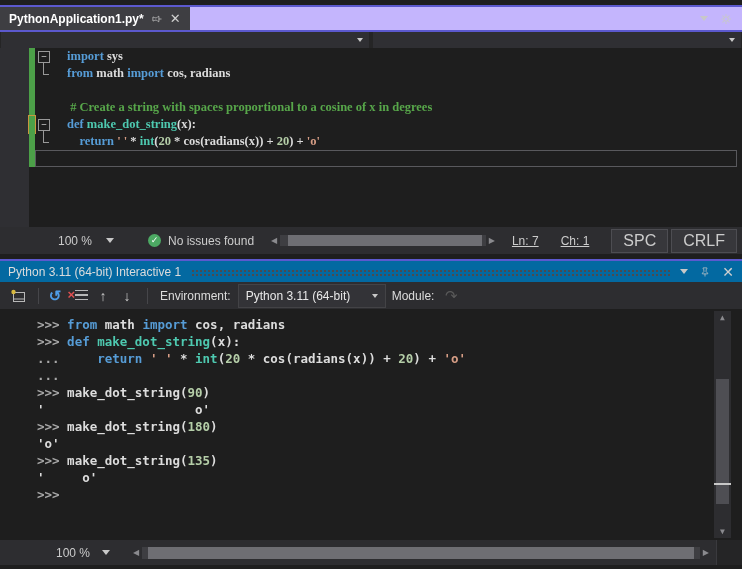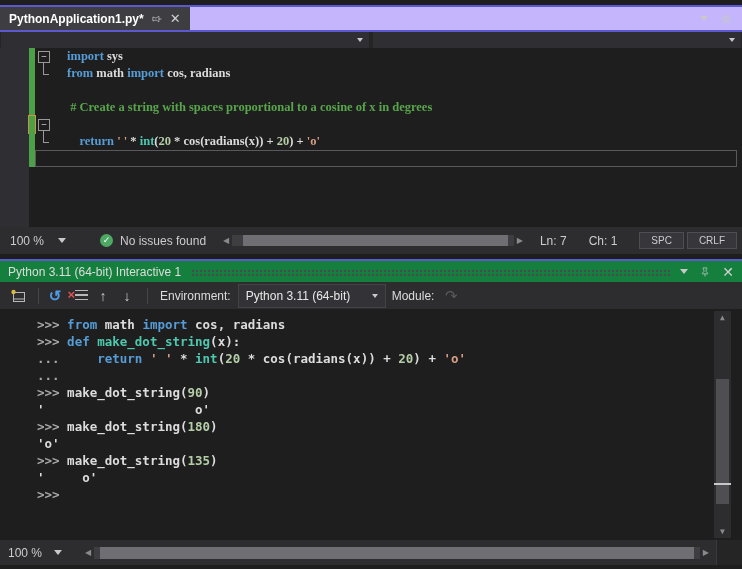--- a/index.html
+++ b/index.html
@@ -39,37 +39,37 @@
   .f-minus::before { content:'−'; position:absolute; left:3px; top:3px; width:10px; height:10px;
         border:1px solid #999; color:#C8C8C8; font:9px/9px "DejaVu Sans Mono",monospace; text-align:center; }
   .f-end::before { content:''; position:absolute; left:8px; top:-2px; width:5px; height:11px;
         border-left:1px solid #999; border-bottom:1px solid #999; }
   .ctext { white-space:pre; padding-left:16px; line-height:17px; color:#DCDCDC; }
   .tk-kw{color:#569CD6} .tk-pl{color:#DCDCDC} .tk-str{color:#D69D85} .tk-num{color:#B5CEA8}
   .tk-com{color:#57A64A} .tk-fn{color:#4EC9B0} .tk-pr{color:#A8A8A8}
 
   
   .ed-status { height:27px; background:#2D2D30; display:flex; align-items:center; color:#CCC; font-size:12px; }
-  .zoom-combo { display:flex; align-items:center; gap:14px; padding:0 10px; min-width:86px; }
+  .zoom-combo { display:flex; align-items:center; gap:14px; padding:0 10px; min-width:86px;margin-left:48px; }
   .check-circle { width:13px; height:13px; border-radius:50%; background:#4CA963; color:#fff;
         font-size:9px; line-height:13px; text-align:center; display:inline-block; }
   .issues { display:flex; align-items:center; gap:7px; margin-left:14px; white-space:nowrap; }
   .hscroll { flex:1; display:flex; align-items:center; margin:0 14px; }
   .scroll-arrow { color:#8A8A8E; font-size:8px; padding:0 3px; }
   .h-track { flex:1; height:11px; background:#3E3E42; position:relative; }
   .h-thumb { position:absolute; top:0; bottom:0; background:#6E6E73; }
-  .stat-item { margin-right:22px; white-space:nowrap; }
+  .stat-item { margin-right:22px; white-space:nowrap;text-decoration:underline; }
   .stat-box { border:1px solid #4D4D52; background:#37373B; padding:2px 11px; margin-right:3px;
-        white-space:nowrap; font-size:10px; }
+        white-space:nowrap; font-size:16px; }
   .stat-box:last-child { margin-right:5px; }
 
   .splitter { height:5px; background:#1E1E1E; }
 
   
-  .p-title { height:21px; background:#15803d; display:flex; align-items:center; color:#DCDCDC;
+  .p-title { height:21px; background:#0369a1; display:flex; align-items:center; color:#DCDCDC;
         font-size:12px; padding:0 8px; }
   .grip { flex:1; height:8px; margin:2px 8px 0 10px;
         background-image:radial-gradient(circle,#4A4A50 1px,transparent 1.1px); background-size:4px 4px; }
   .p-title-icons { display:flex; align-items:center; gap:11px; }
   .p-close { color:#D0D0D0; font-size:14px; }
 
   .p-toolbar { height:27px; background:#2D2D30; display:flex; align-items:center; color:#DCDCDC;
         font-size:12px; padding:0 8px; }
   .tb-icon { width:20px; height:18px; display:inline-flex; align-items:center; justify-content:center; margin-right:4px; }
   .tb-sep { width:1px; height:16px; background:#46464A; margin:0 6px; }
@@ -187,20 +187,21 @@
         <span class="cwrap">
           <span class="g-fold"></span>
           <span class="ctext"><span class="tk-com"> # Create a string with spaces proportional to a cosine of x in degrees</span></span>
         </span>
       </div>
       <div class="crow">
         <span class="g-bp"></span>
         <span class="g-chg on mark"></span>
         <span class="cwrap">
           <span class="g-fold f-minus"></span>
+          <span class="ctext"><span class="tk-kw">def</span><span class="tk-pl"> </span><span class="tk-fn">make_dot_string</span><span class="tk-pl">(x):</span></span>
         </span>
       </div>
       <div class="crow">
         <span class="g-bp"></span>
         <span class="g-chg on"></span>
         <span class="cwrap">
           <span class="g-fold f-end"></span>
           <span class="ctext"><span class="tk-pl">    </span><span class="tk-kw">return</span><span class="tk-pl"> </span><span class="tk-str">' '</span><span class="tk-pl"> * </span><span class="tk-fn">int</span><span class="tk-pl">(</span><span class="tk-num">20</span><span class="tk-pl"> * cos(radians(x)) + </span><span class="tk-num">20</span><span class="tk-pl">) + </span><span class="tk-str">'o'</span></span>
         </span>
       </div>

